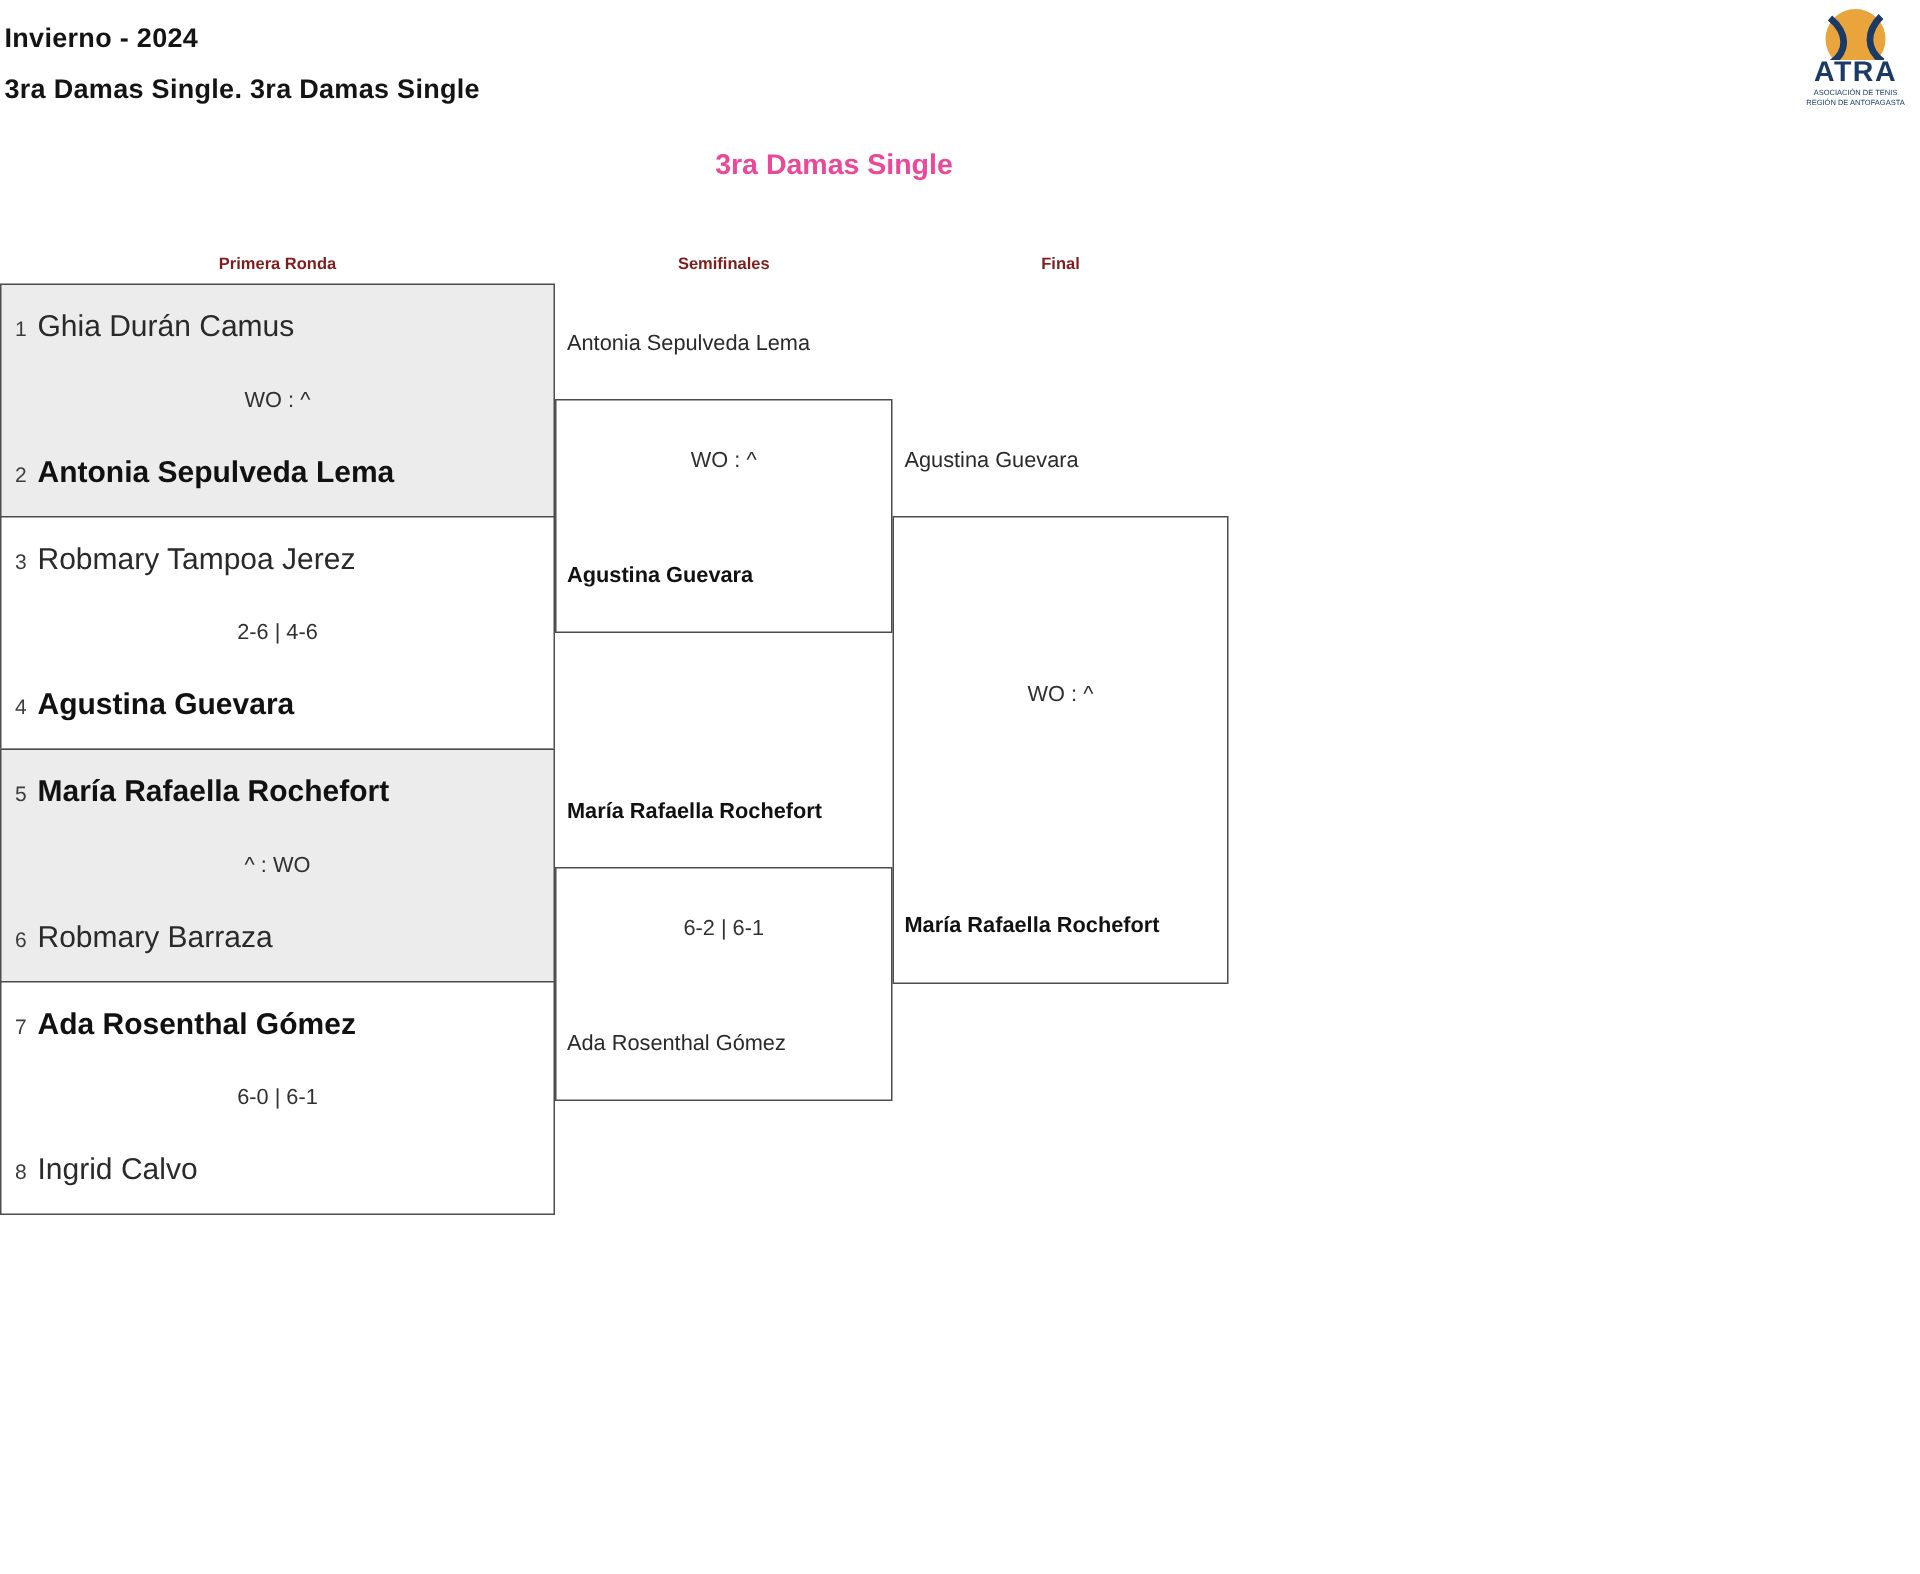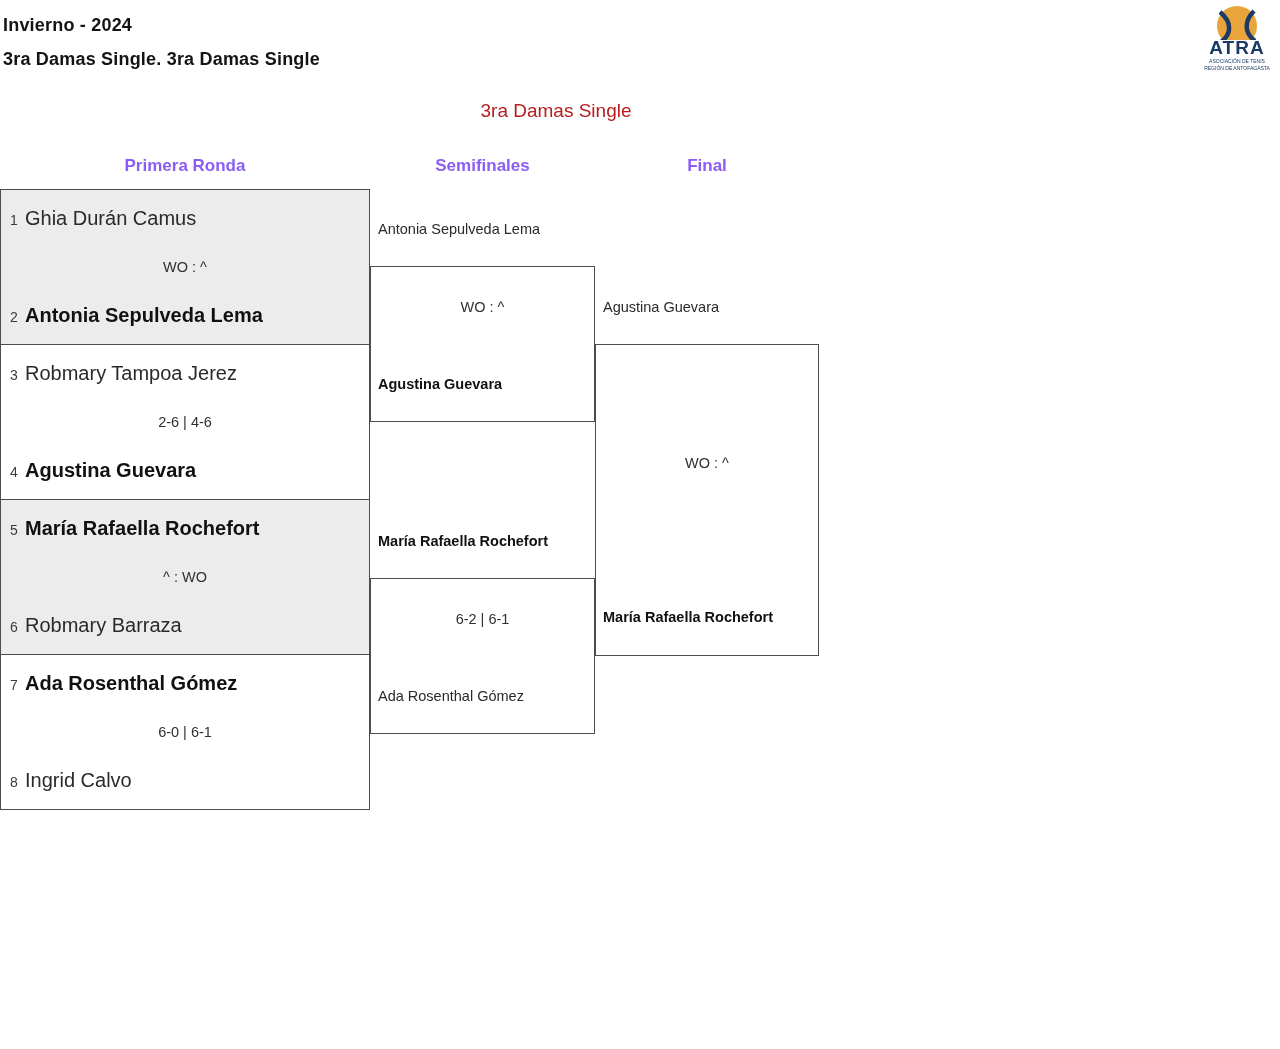--- a/index.html
+++ b/index.html
@@ -6,23 +6,23 @@
   html,body { background:#ffffff; }
   .page {
     position:relative; width:1280px; height:1049px;
     background:#ffffff; overflow:hidden;
     font-family:"Liberation Sans", sans-serif; color:#262626;
   }
   .header-title { position:absolute; left:3px; top:8px; }
   .title-line { font-size:18px; font-weight:700; color:#141414; line-height:34px; letter-spacing:.2px; }
   .logo { position:absolute; right:10px; top:4px; width:66px; height:74px;margin-left:20px; }
   .bracket-title { position:absolute; left:0; top:100px; width:1112px; text-align:center;
-                   font-size:19px; font-weight:400; color:#b91c1c; line-height:22px; }
-  .col-header { position:absolute; top:156px; text-align:center; font-size:17px;
-                font-weight:700; color:#8b5cf6; line-height:20px; }
+                   font-size:19px; font-weight:700; color:#ec4899; line-height:22px; }
+  .col-header { position:absolute; top:166px; text-align:center; font-size:11px;
+                font-weight:700; color:#7f1d1d; line-height:20px; }
   .col-header.c1 { left:0; width:370px; }
   .col-header.c2 { left:370px; width:225px; }
   .col-header.c3 { left:595px; width:224px; }
 
   .round1-col { position:absolute; left:0; top:189px; width:370px; }
   .match-box { position:relative; width:370px; height:156px; border:1px solid #4d4d4d;
                background:#ffffff; margin-top:-1px; }
   .match-box:first-child { margin-top:0; }
   .match-box.shaded { background:#ececec; }
 

